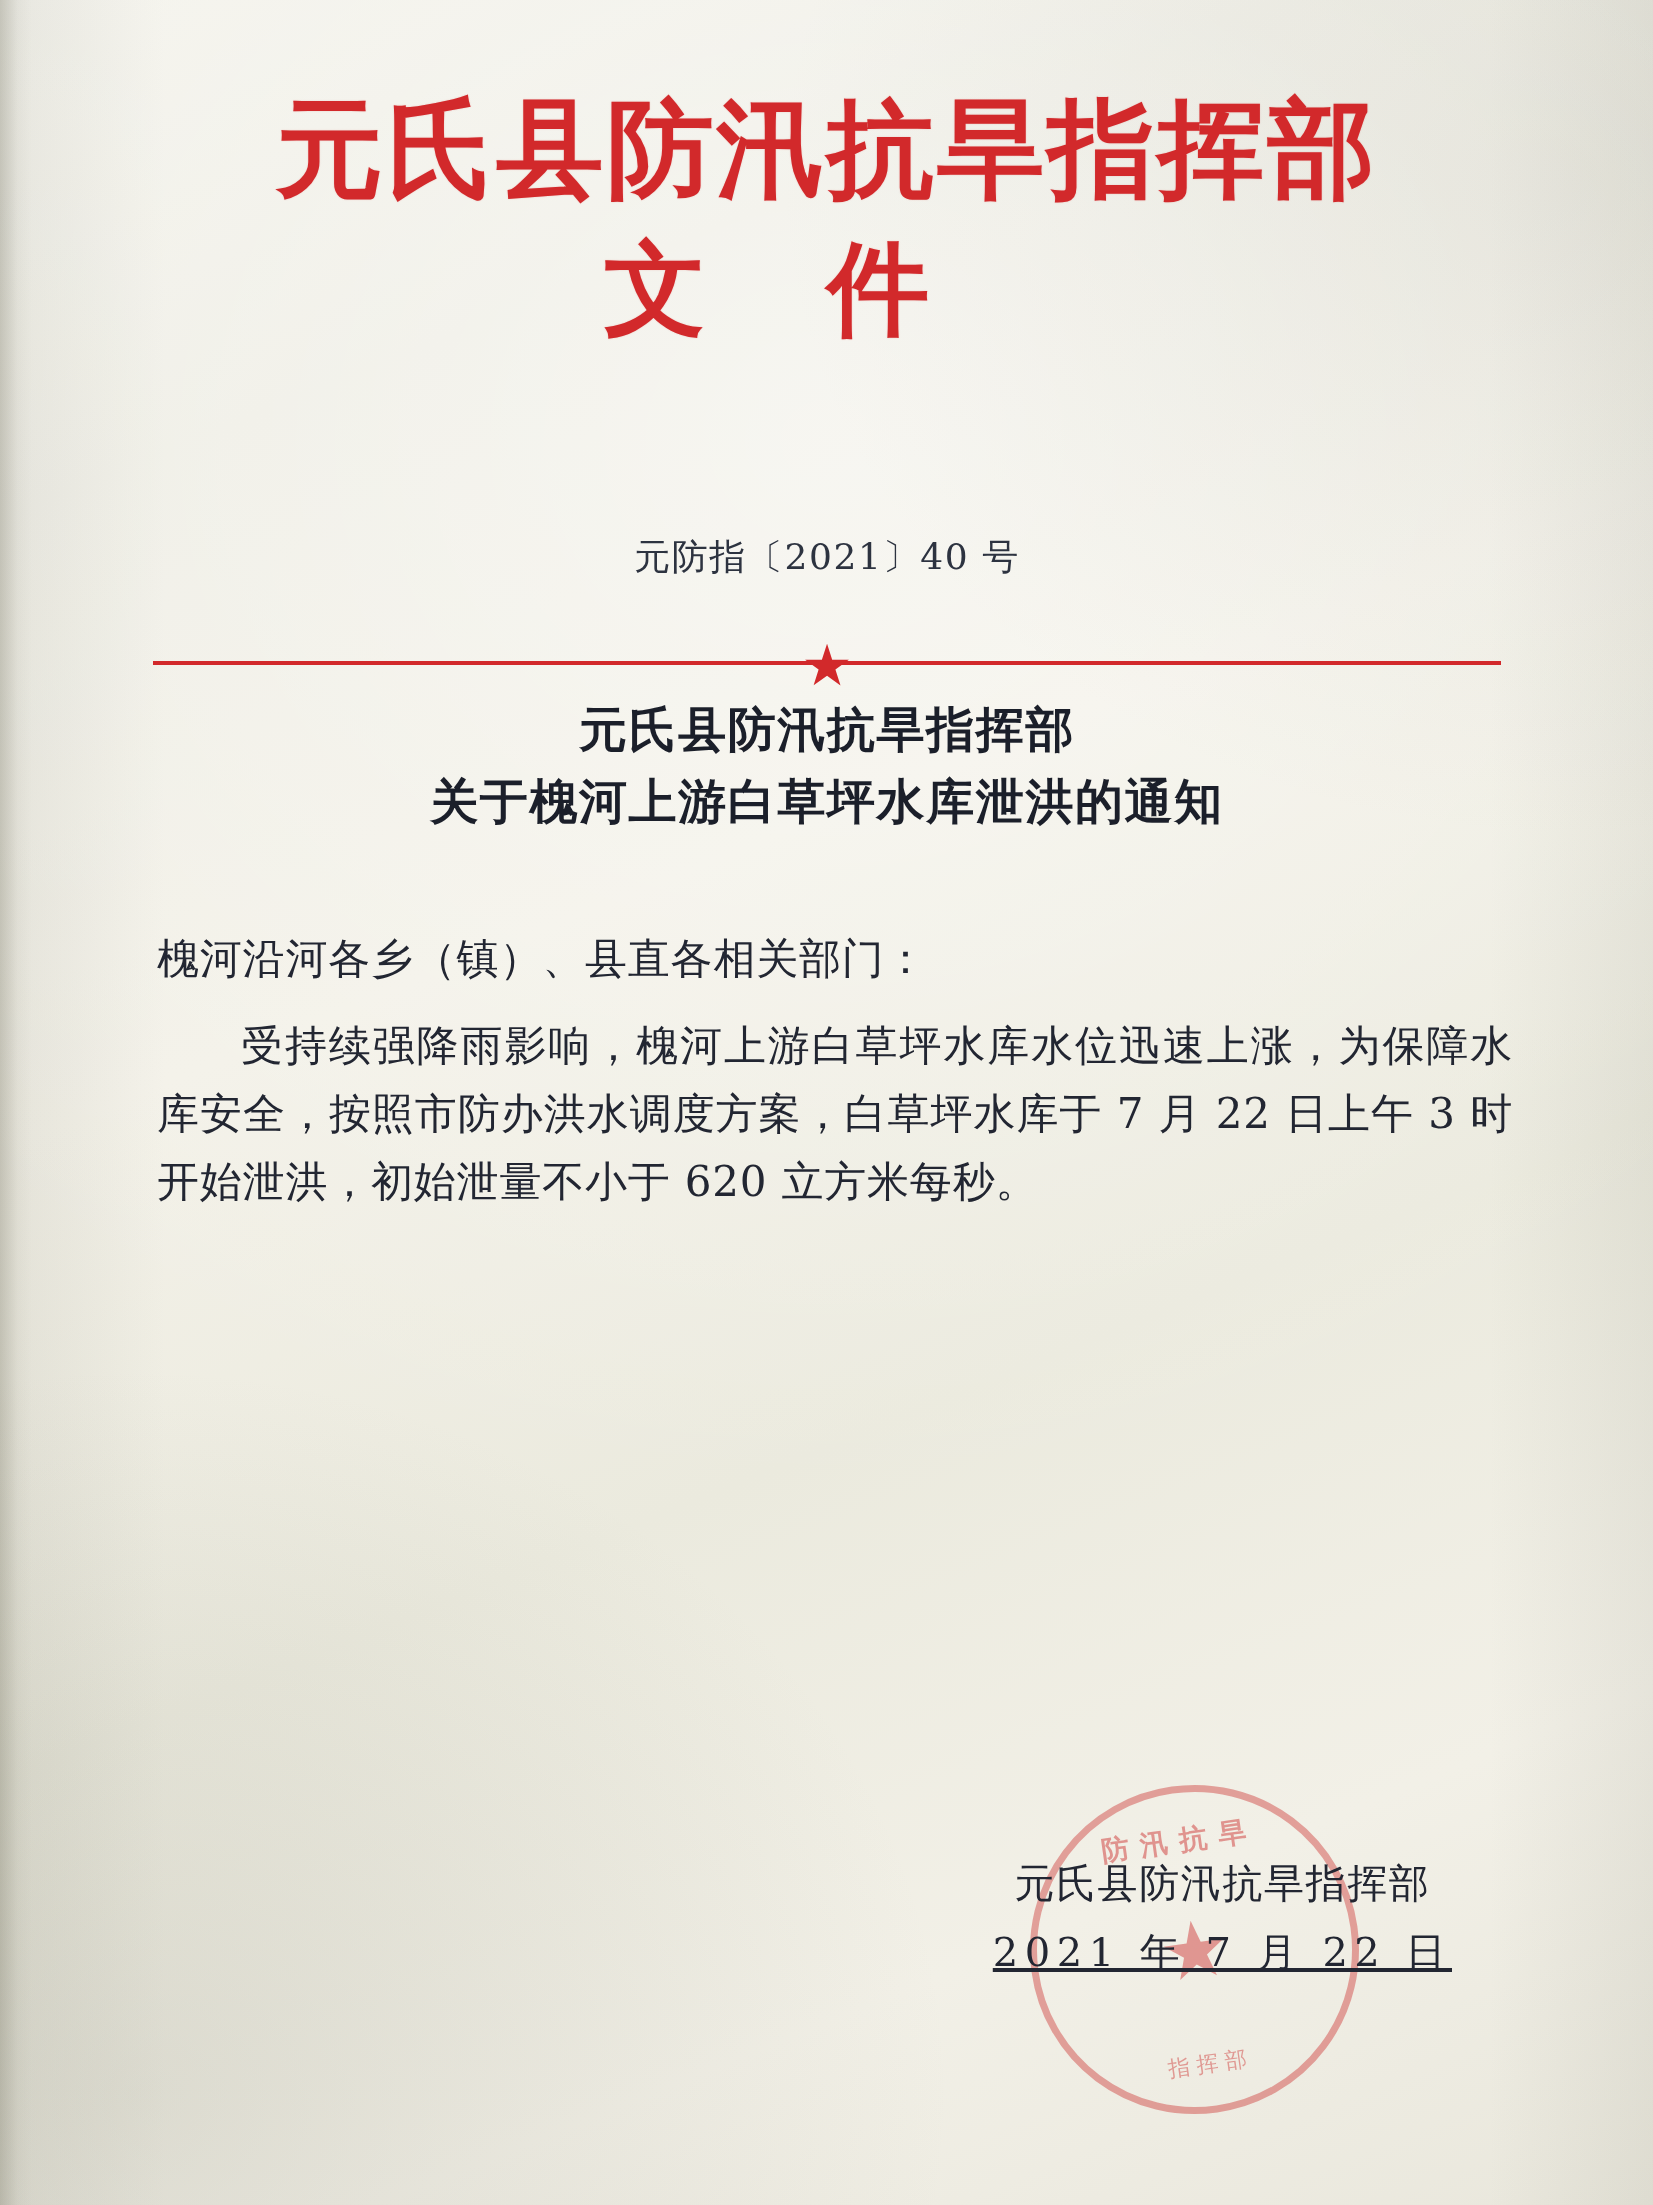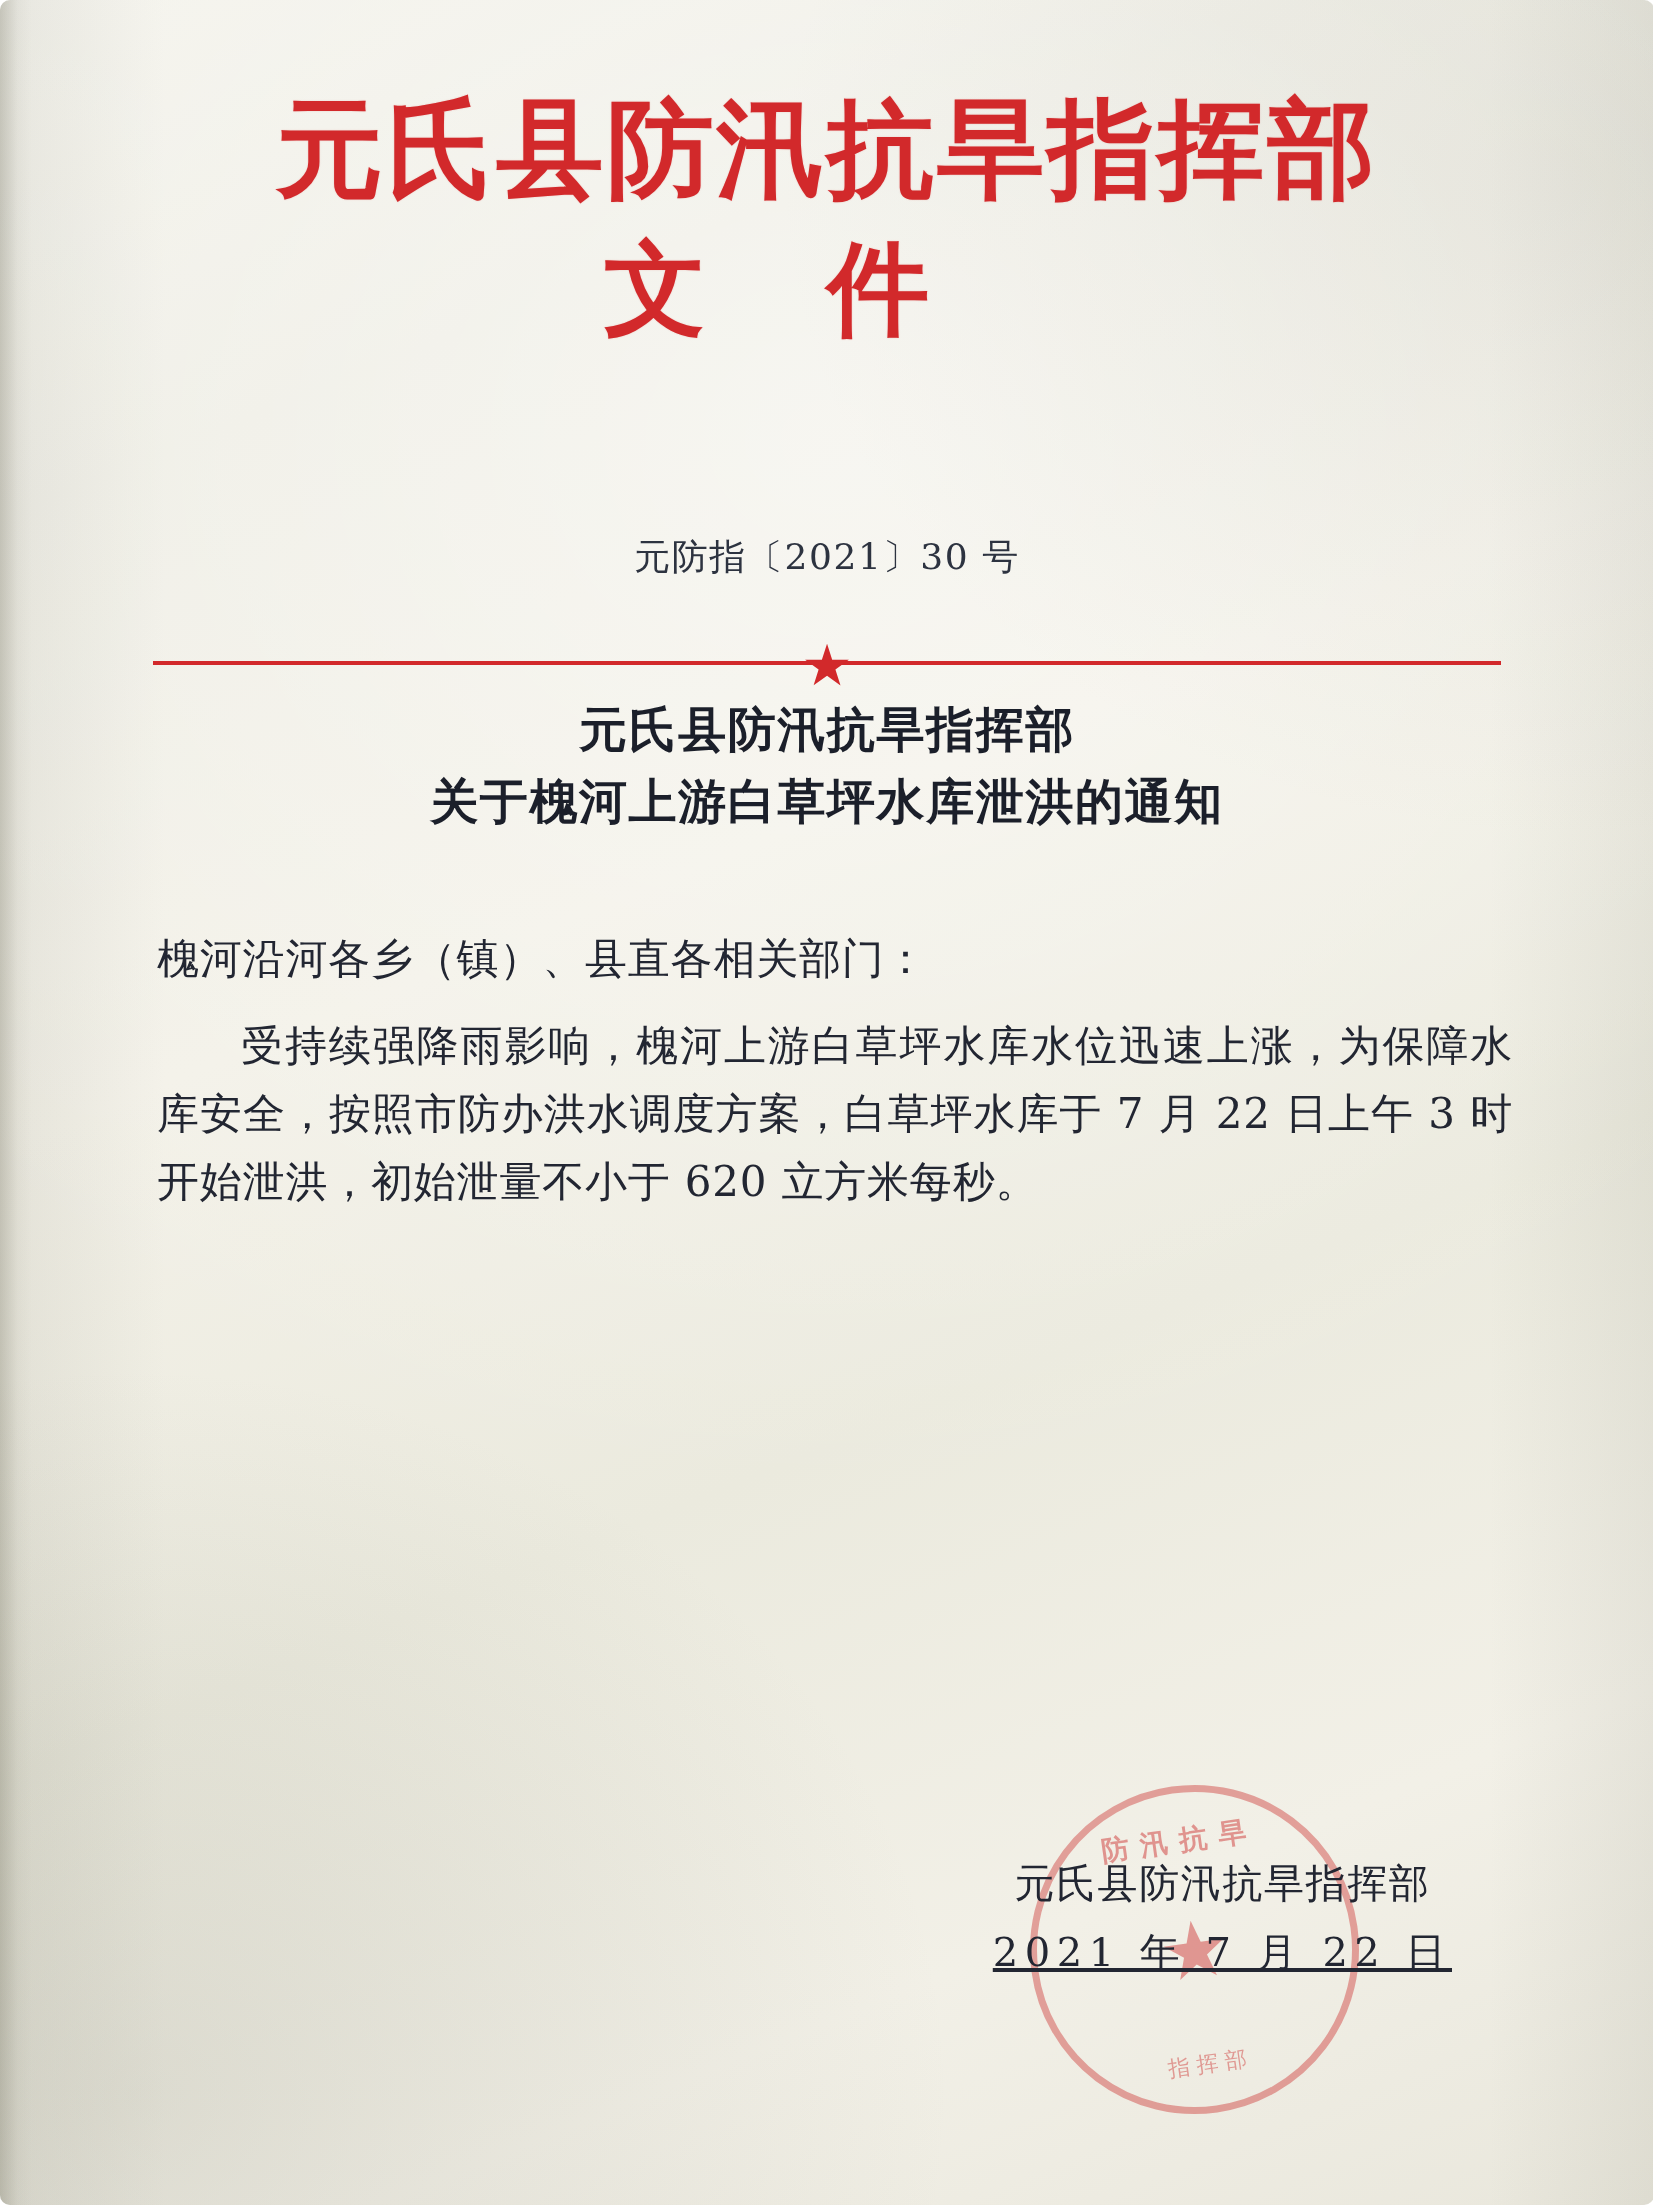--- a/index.html
+++ b/index.html
@@ -9,21 +9,20 @@
   }
   body {
     font-family: "DejaVu Serif", "Liberation Serif", serif;
   }
   #page {
     position: relative;
     width: 1654px;
     height: 2205px;
     overflow: hidden;
     background: linear-gradient(158deg, #f4f3ec 0%, #eeede4 18%, #f3f1e8 40%, #ebeade 62%, #f2f0e7 82%, #e9e7dc 100%);
-    border-radius: 10px;
   }
   
   #paper-shade {
     position: absolute;
     inset: 0;
     background:
       radial-gradient(ellipse 120% 80% at 50% 20%, rgba(255,255,255,0.45) 0%, rgba(255,255,255,0.0) 60%),
       radial-gradient(ellipse 90% 60% at 8% 95%, rgba(150,150,135,0.22) 0%, rgba(150,150,135,0) 55%),
       radial-gradient(ellipse 80% 50% at 95% 8%, rgba(160,160,145,0.18) 0%, rgba(160,160,145,0) 60%),
       linear-gradient(90deg, rgba(120,120,105,0.12) 0%, rgba(255,255,255,0) 10%, rgba(255,255,255,0) 90%, rgba(120,120,105,0.10) 100%);
@@ -216,21 +215,21 @@
 <div id="page">
 
   <div id="paper-shade"></div>
   <div id="left-edge"></div>
 
   <div class="doc-header">
     <div class="line1">元氏县防汛抗旱指挥部</div>
     <div class="line2">文件</div>
   </div>
 
-  <div class="doc-number">元防指〔2021〕30 号</div>
+  <div class="doc-number">元防指〔2021〕40 号</div>
 
   <div class="red-rule-wrap">
     <div class="red-rule"></div>
     <div class="red-star">★</div>
   </div>
 
   <div class="doc-title">
     <div>元氏县防汛抗旱指挥部</div>
     <div>关于槐河上游白草坪水库泄洪的通知</div>
   </div>

